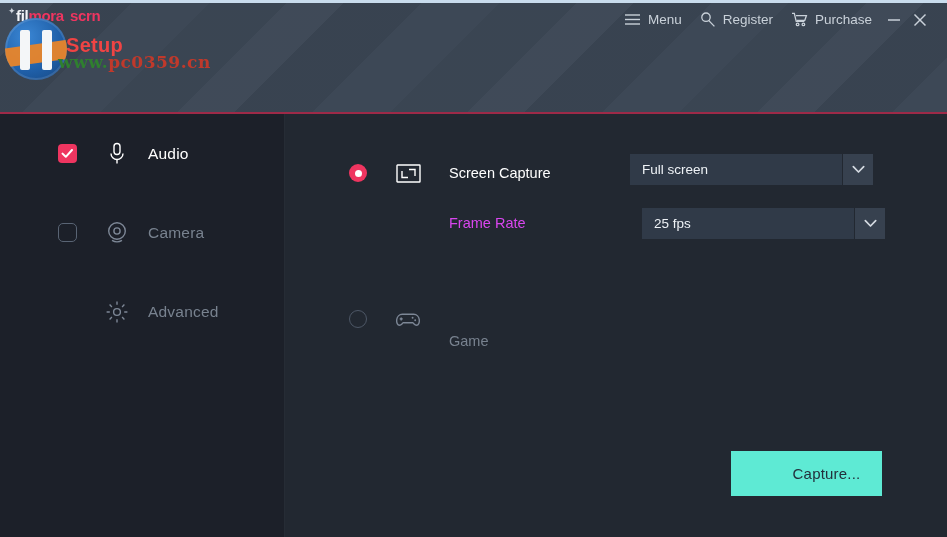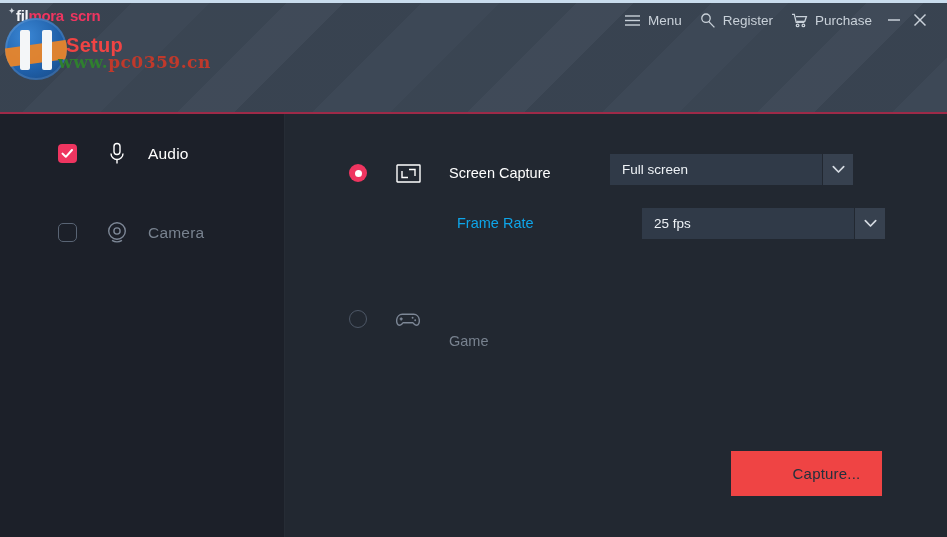--- a/index.html
+++ b/index.html
@@ -86,21 +86,21 @@
   .wm-url {
     left:58px; top:52px;
     font-family:"DejaVu Serif", serif;
     font-size:17px; font-weight:bold; color:#2f7f2f; letter-spacing:0.5px;
   }
   .wm-url .red { color:#c0392b; }
 
   
   .winbar {
     position:absolute; right:14px; top:9px; z-index:7;
-    display:flex; align-items:center; gap:0;
+    display:flex; align-items:flex-start; gap:0;
     color:#c3cbd4; font-size:13.5px;
   }
   .winbar-item {
     display:flex; align-items:center; gap:7px;
     padding:3px 9px; cursor:pointer; color:#c9d1d9;
   }
   .winbar-item svg { display:block; }
   .winbtn {
     width:26px; height:22px; display:flex; align-items:center;
     justify-content:center; cursor:pointer; color:#c9d1d9;
@@ -147,39 +147,39 @@
   }
   .radio.on { background:#ef3560; }
   .radio.on::after { content:""; width:7px; height:7px; border-radius:50%; background:#ffffff; }
   .radio.off { border:1.8px solid #4d5766; background:transparent; }
 
   .opt-icon { width:26px; height:26px; display:flex; align-items:center; justify-content:center; color:#ffffff; }
   .opt-icon.dim { color:#7d8796; }
   .opt-label { font-size:14.5px; color:#ffffff; }
   .opt-label.dim { color:#78828f; }
 
-  .field-label { position:absolute; font-size:14.5px; color:#0ea5e9;margin-left:8px; }
+  .field-label { position:absolute; font-size:14.5px; color:#d946ef; }
 
   .select {
     position:absolute; height:31px; width:243px;
     display:flex; align-items:stretch; cursor:pointer;
   }
   .select-value {
     flex:1; background:#303a48; display:flex; align-items:center;
     padding-left:12px; font-size:13.5px; color:#eef2f6;
     border-right:1px solid #222831;
   }
   .select-arrow {
     width:30px; background:#37414f; display:flex;
     align-items:center; justify-content:center; color:#d4dae1;
   }
 
   .capture-btn {
     position:absolute; left:731px; top:451px; width:151px; height:45px;
-    background:#ef4444; color:#23303c; border:none;
+    background:#5eead4; color:#23303c; border:none;
     font-size:15px; font-family:"Liberation Sans", sans-serif;
     cursor:pointer; letter-spacing:0.2px;padding-left:40px;
   }
 </style>
 </head>
 <body>
 
 <div id="app">
 
   <div class="header">
@@ -276,37 +276,46 @@
       <span class="side-icon dim">
         <svg width="22" height="24" viewBox="0 0 22 24" fill="none" stroke="currentColor" stroke-width="1.4">
           <circle cx="11" cy="10" r="8.3"></circle>
             <circle cx="11" cy="10" r="3.1"></circle>
             <path d="M6 19.4q5 3 10 0"></path>
         </svg>
       </span>
       <span class="side-label dim">Camera</span>
     </div>
 
+    <div class="side-item">
+      <span class="side-icon dim">
+        <svg width="24" height="24" viewBox="0 0 24 24" fill="none" stroke="currentColor" stroke-width="1.4">
+          <circle cx="12" cy="12" r="3.4"></circle>
+          <path d="M12 1.6v3.2M12 19.2v3.2M1.6 12h3.2M19.2 12h3.2M4.6 4.6l2.3 2.3M17.1 17.1l2.3 2.3M19.4 4.6l-2.3 2.3M6.9 17.1l-2.3 2.3"></path>
+        </svg>
+      </span>
+      <span class="side-label dim">Advanced</span>
+    </div>
   </div>
 
   <div class="main">
 
     <div class="opt-row" style="left:63px; top:46px;">
       <span class="radio on"></span>
       <span class="opt-icon" style="margin-left:28px;">
         <svg width="25" height="19" viewBox="0 0 25 19" fill="none" stroke="currentColor" stroke-width="1.4">
           <rect x="1" y="1" width="23" height="17" rx="0.5"></rect>
           <polyline points="6,7 6,13.5 12,13.5"></polyline>
             <polyline points="19,12 19,5.5 13,5.5"></polyline>
         </svg>
       </span>
       <span class="opt-label" style="margin-left:28px;">Screen Capture</span>
     </div>
 
-    <div class="select" style="left:324px; top:40px;">
+    <div class="select" style="left:344px; top:40px;">
       <div class="select-value">Full screen</div>
       <div class="select-arrow">
         <svg width="13" height="9" viewBox="0 0 13 9" fill="none" stroke="currentColor" stroke-width="1.7" stroke-linecap="round" stroke-linejoin="round">
             <polyline points="1.3,1.6 6.5,7 11.7,1.6"></polyline>
           </svg>
       </div>
     </div>
 
     <div class="field-label" style="left:163px; top:101px;">Frame Rate</div>
 

